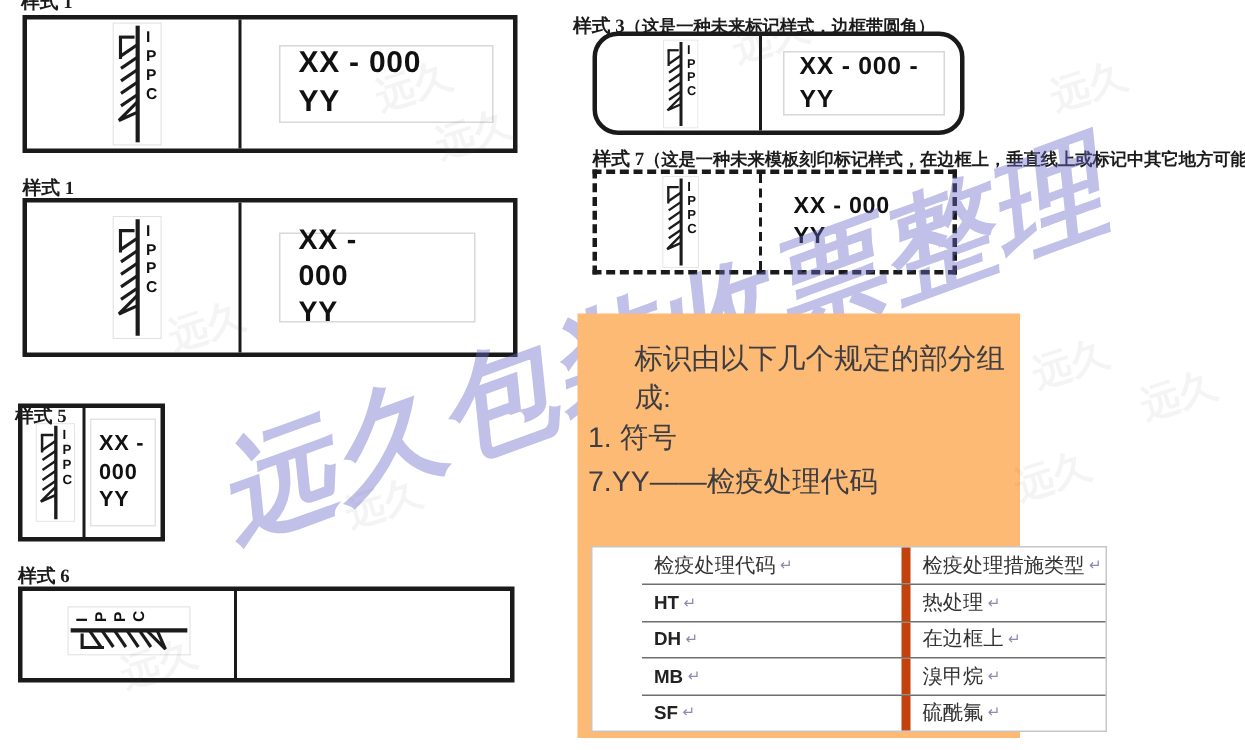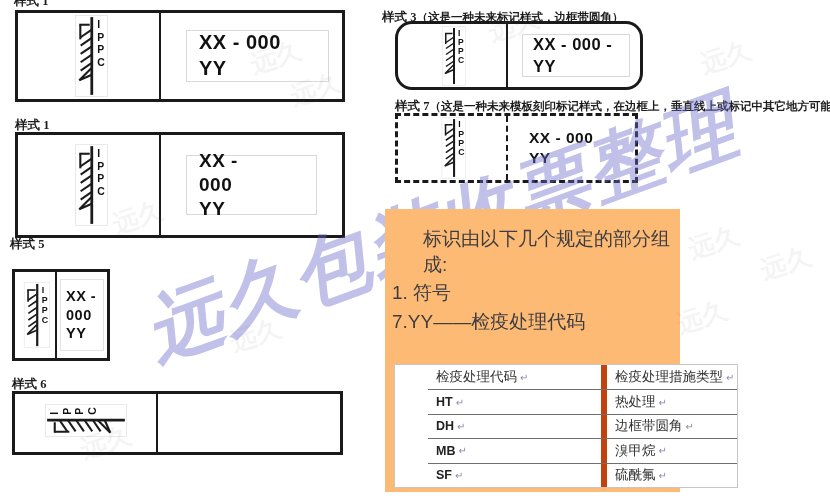--- a/index.html
+++ b/index.html
@@ -123,21 +123,21 @@
     </div>
     <div class="mark">
       <div class="mark-inner" style="margin:20px 25px;padding-left:12px;">
         <div class="mark-line" style="font-size:19px;">XX -</div>
         <div class="mark-line" style="font-size:19px;">000</div>
         <div class="mark-line" style="font-size:19px;">YY</div>
       </div>
     </div>
   </div>
 
-  <div class="slabel" style="left:10px;top:236px;">样式 5</div>
+  <div class="slabel" style="left:10px;top:269px;">样式 5</div>
   <div class="sbox" style="left:12px;top:269px;width:98px;height:92px;">
     <div class="sym" style="width:42px;">
       <svg class="ippc" width="47" height="78" viewBox="0 0 72 120">
         <rect class="ghostr" x="16.5" y="1.5" width="46" height="117"></rect>
         <line x1="40" y1="4" x2="40" y2="116" stroke-width="4"></line>
         <line x1="22" y1="15" x2="37" y2="15" stroke-width="3"></line>
         <line x1="23.5" y1="15" x2="23.5" y2="36" stroke-width="3"></line>
         <line x1="40" y1="22" x2="24" y2="33" stroke-width="3"></line>
         <line x1="40" y1="34" x2="24" y2="45" stroke-width="3"></line>
         <line x1="40" y1="46" x2="24" y2="57" stroke-width="3"></line>
@@ -267,21 +267,21 @@
             <span class="zh">热处理</span>
             <span class="retmark">↵</span>
           </div>
       </div>
       <div class="trow">
         <div class="tcell">
             <span class="code">DH</span>
             <span class="retmark">↵</span>
           </div>
         <div class="tcell">
-            <span class="zh">边框带圆角</span>
+            <span class="zh">在边框上</span>
             <span class="retmark">↵</span>
           </div>
       </div>
       <div class="trow">
         <div class="tcell">
             <span class="code">MB</span>
             <span class="retmark">↵</span>
           </div>
         <div class="tcell">
             <span class="zh">溴甲烷</span>

